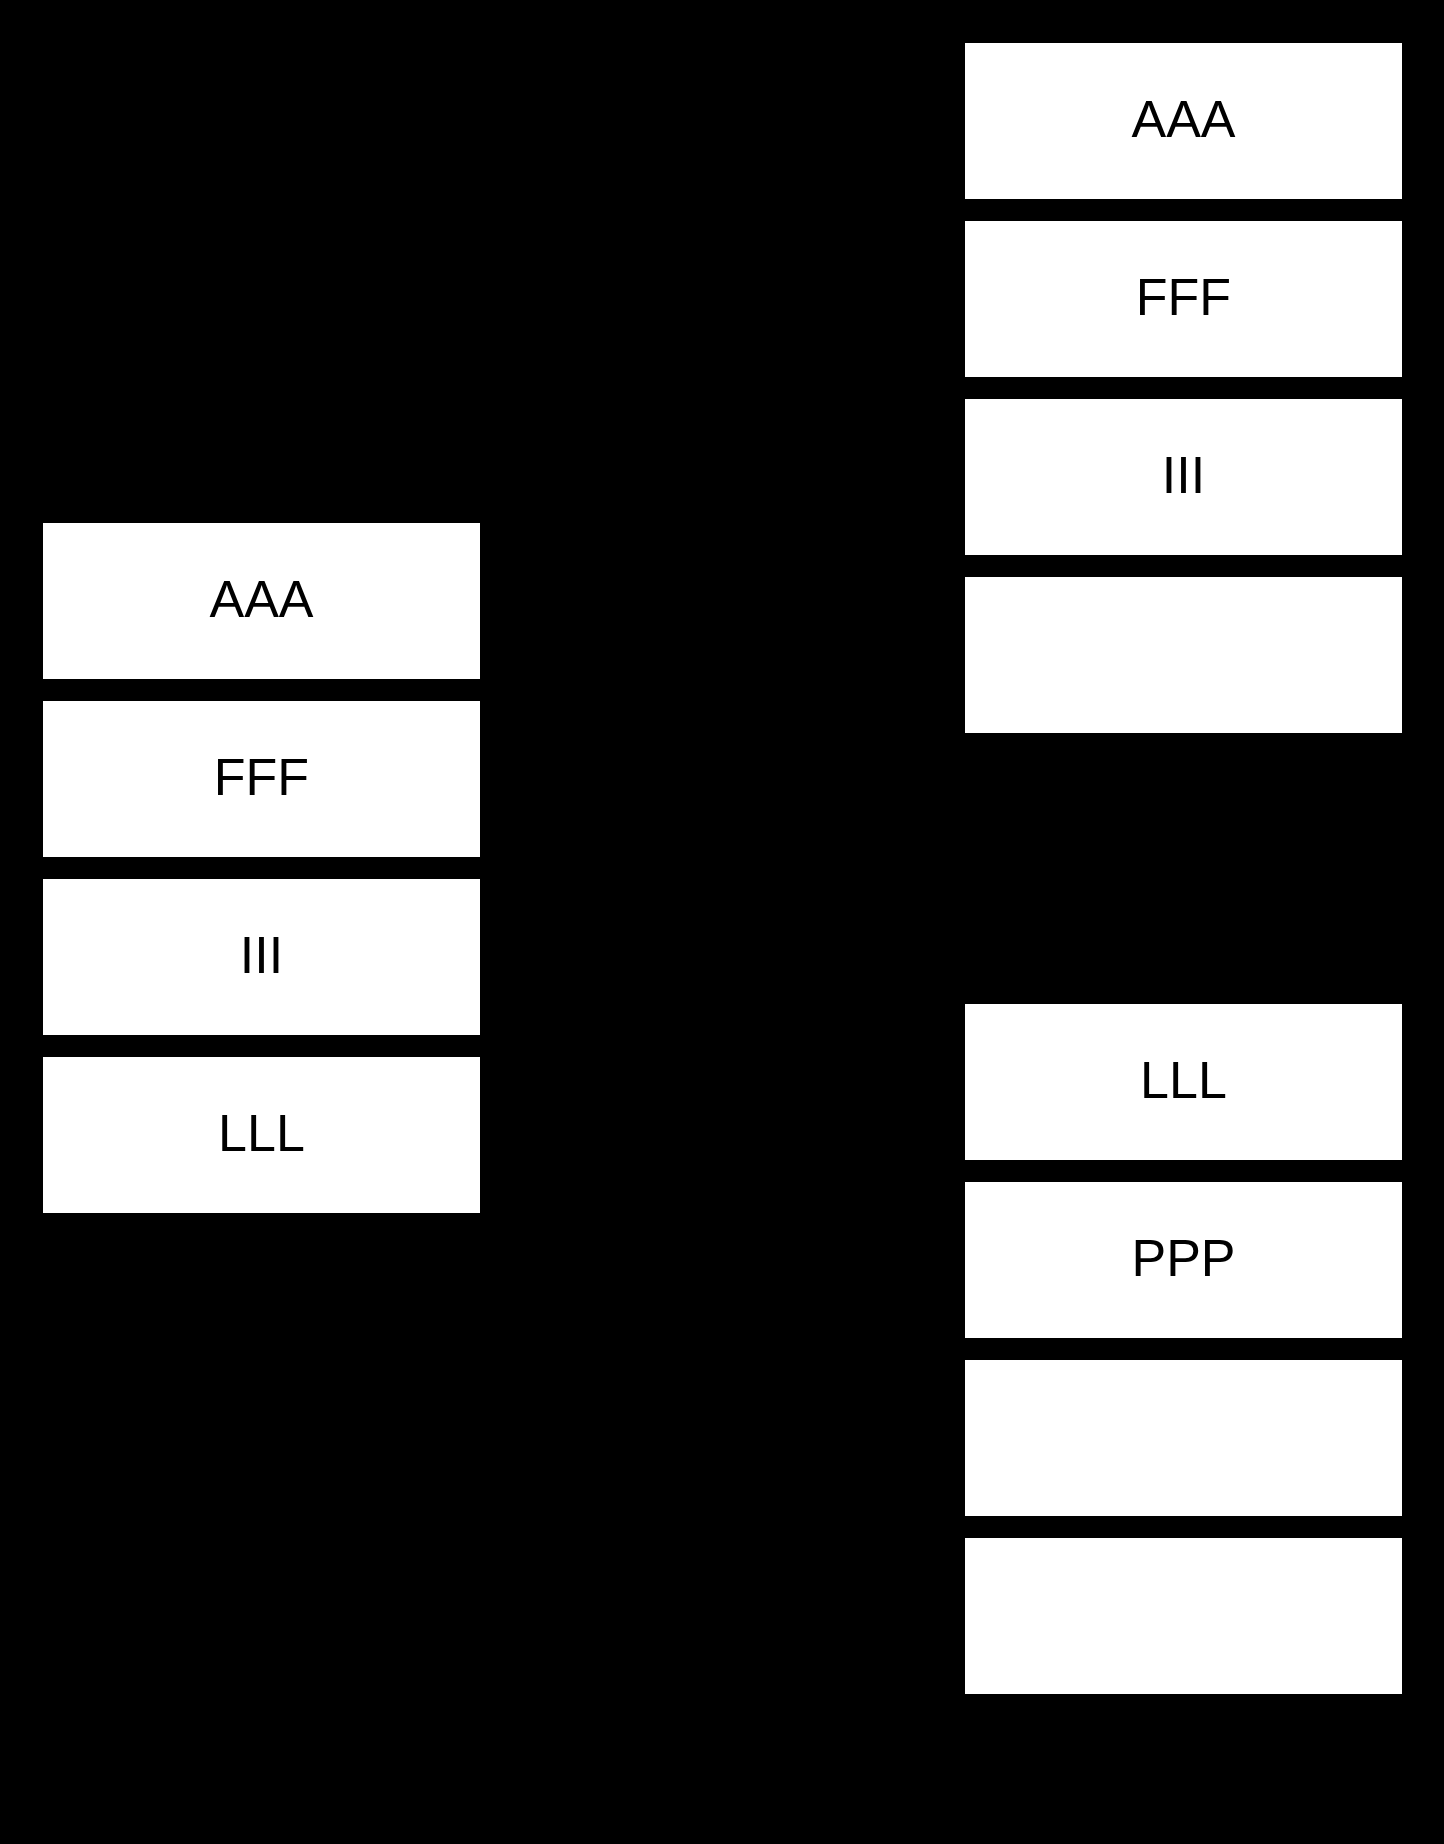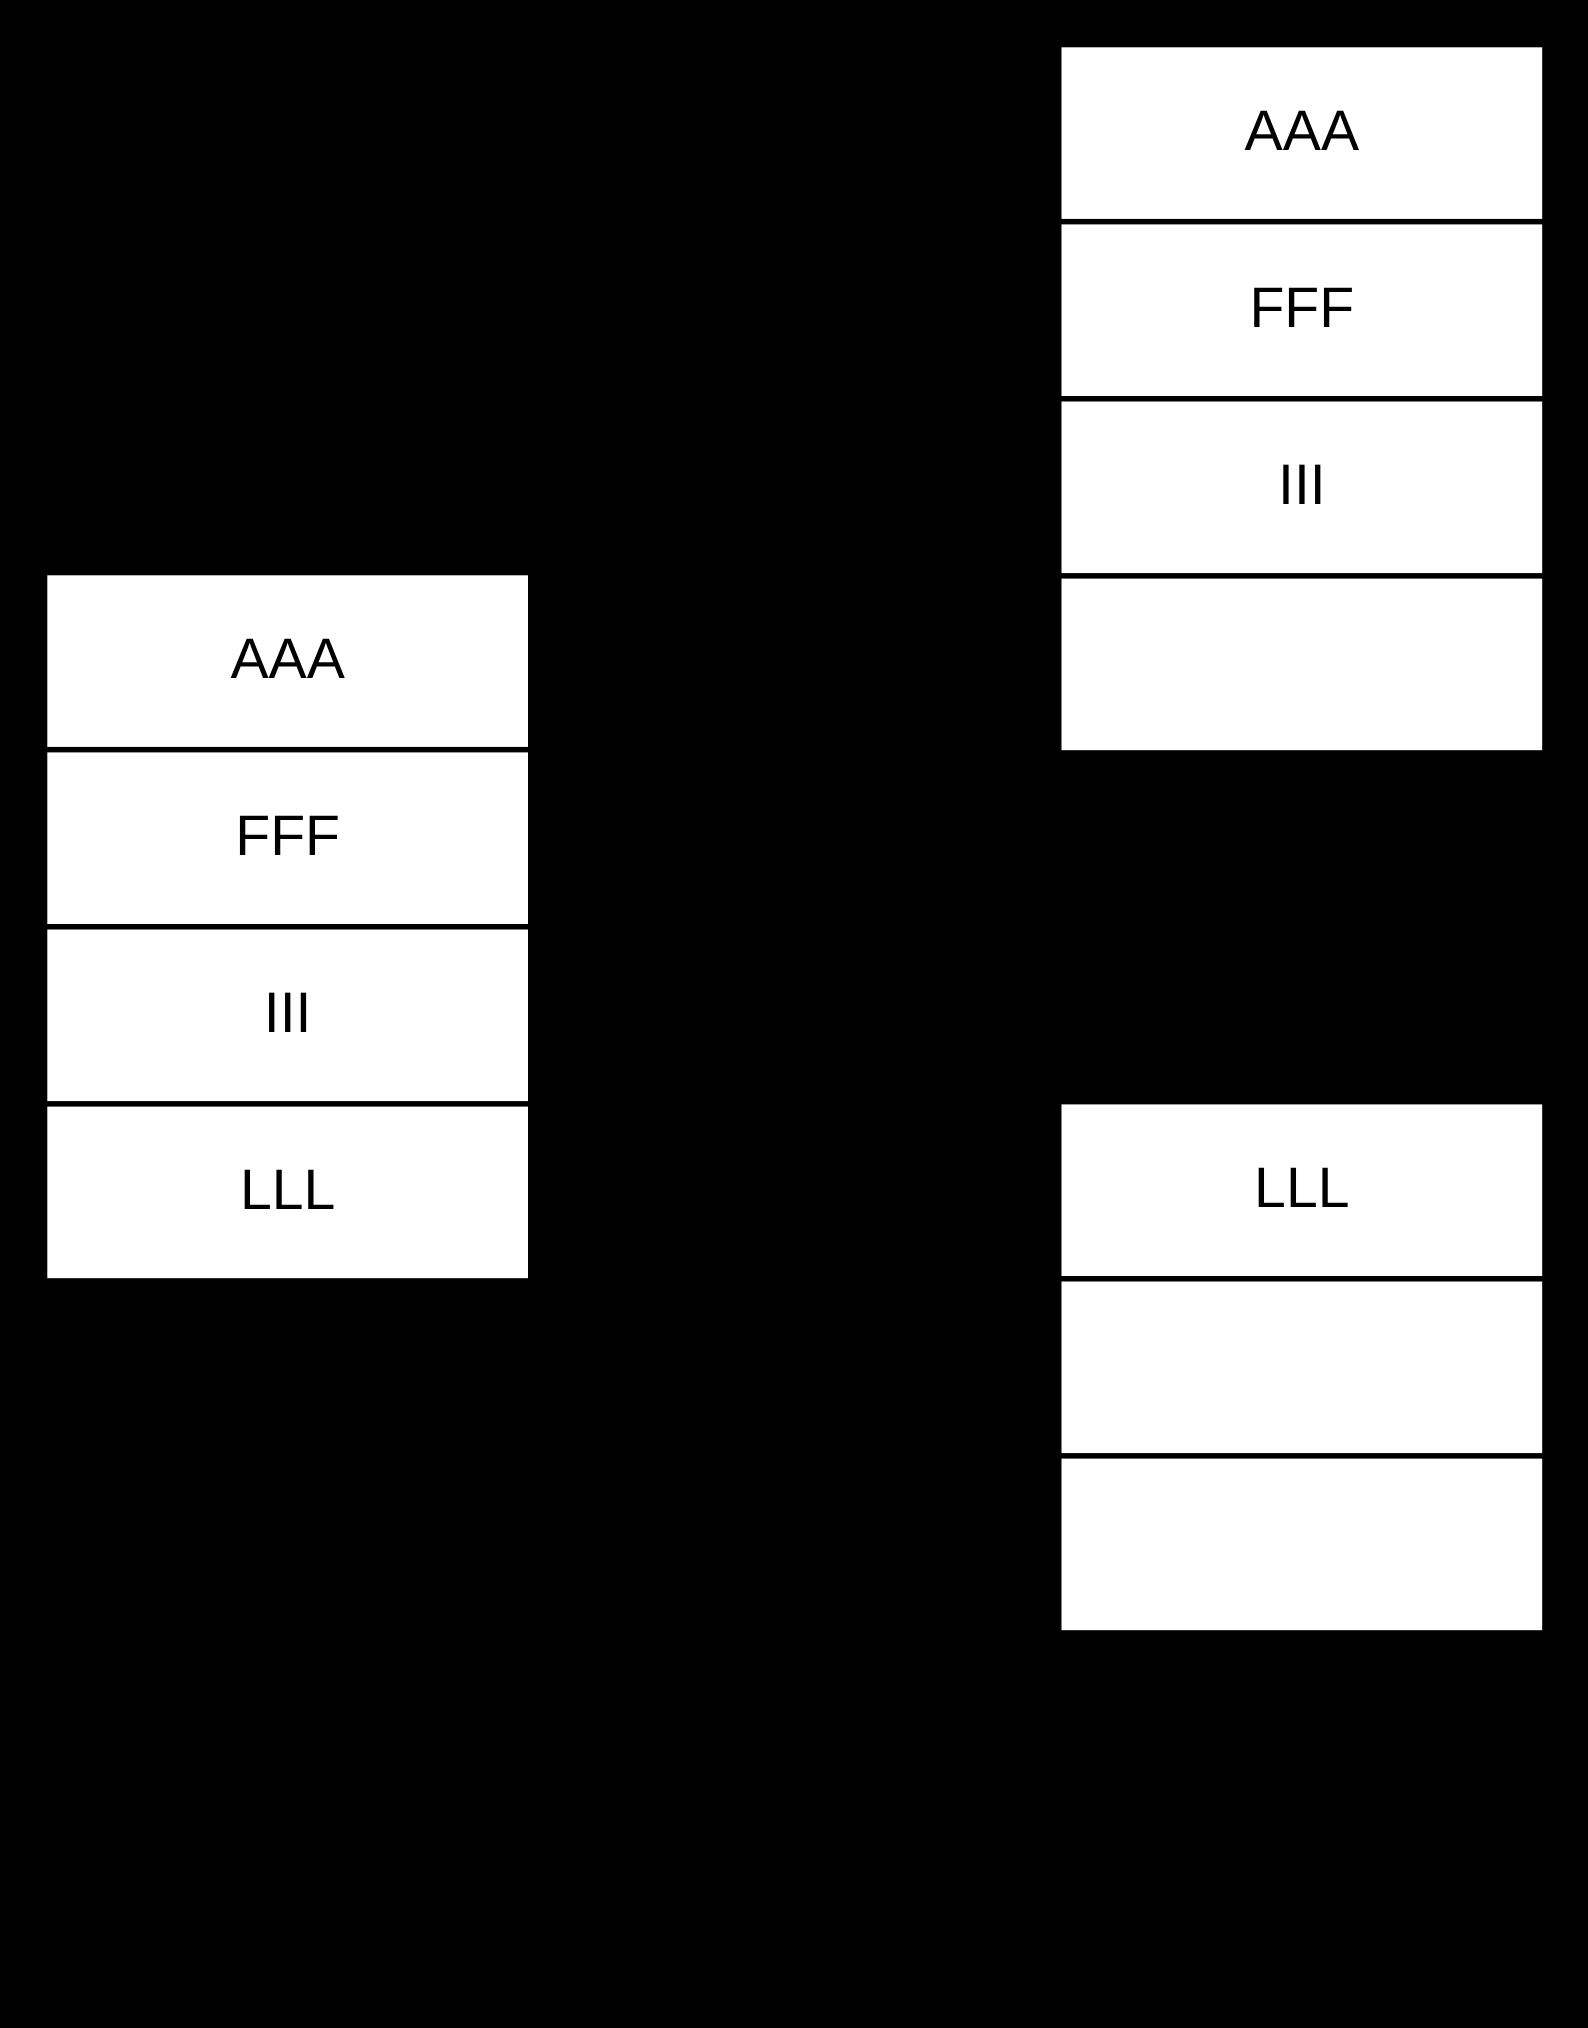--- a/index.html
+++ b/index.html
@@ -19,21 +19,21 @@
     height: 1844px;
     background: var(--bg);
     overflow: hidden;
     font-family: "Liberation Sans", sans-serif;
   }
   .record-box {
     position: absolute;
     width: 437px;
     display: flex;
     flex-direction: column;
-    gap: 5px; 
+    gap: 22px; 
     background: var(--bg);
   }
   .record-box.col-left       { left: 43px;  top: 523px; }
   .record-box.col-top-right  { left: 965px; top: 43px;  }
   .record-box.col-bot-right  { left: 965px; top: 1004px; }
   .record-row {
     height: 156px;
     background: var(--box-fill);
     display: flex;
     align-items: center;
@@ -80,20 +80,23 @@
     <div class="record-row">
       <span class="record-label"></span>
     </div>
   </div>
 
   <div class="record-box col-bot-right">
     <div class="record-row">
       <span class="record-label">LLL</span>
     </div>
     <div class="record-row">
+      <span class="record-label">PPP</span>
+    </div>
+    <div class="record-row">
       <span class="record-label"></span>
     </div>
     <div class="record-row">
       <span class="record-label"></span>
     </div>
   </div>
 
 </div>
 
 </body></html>

